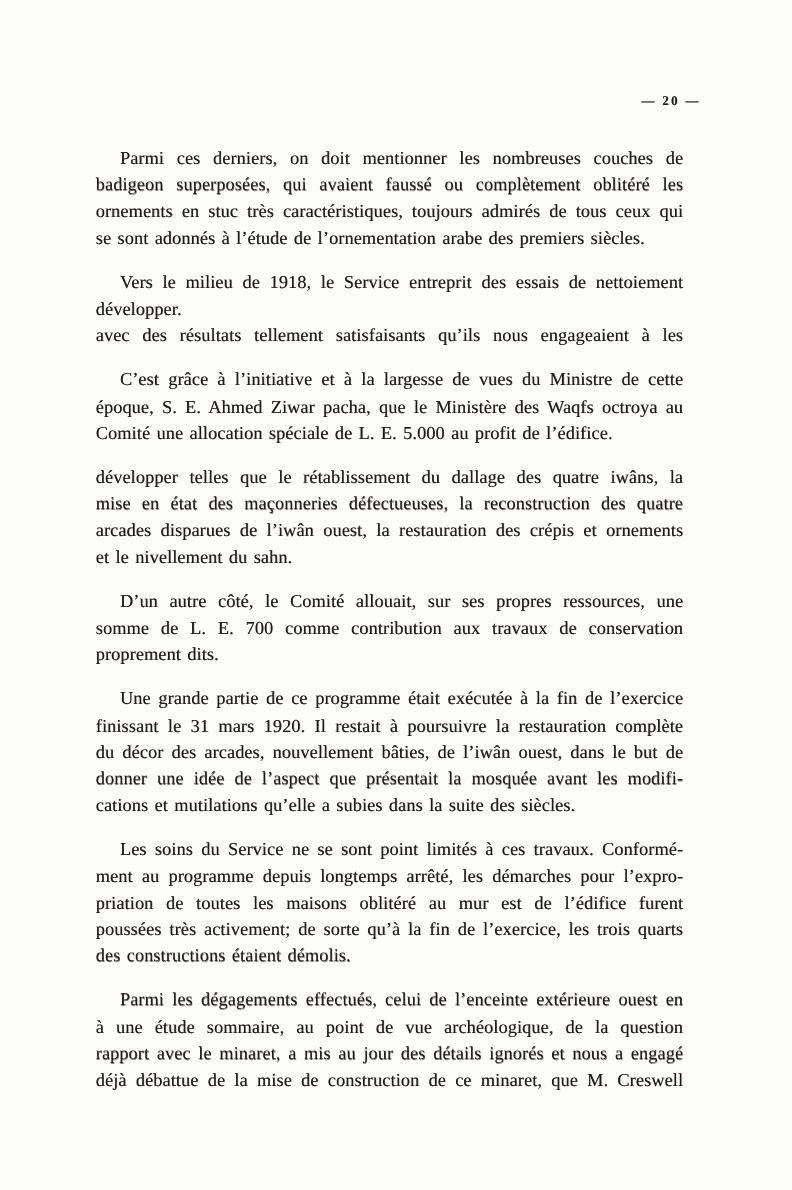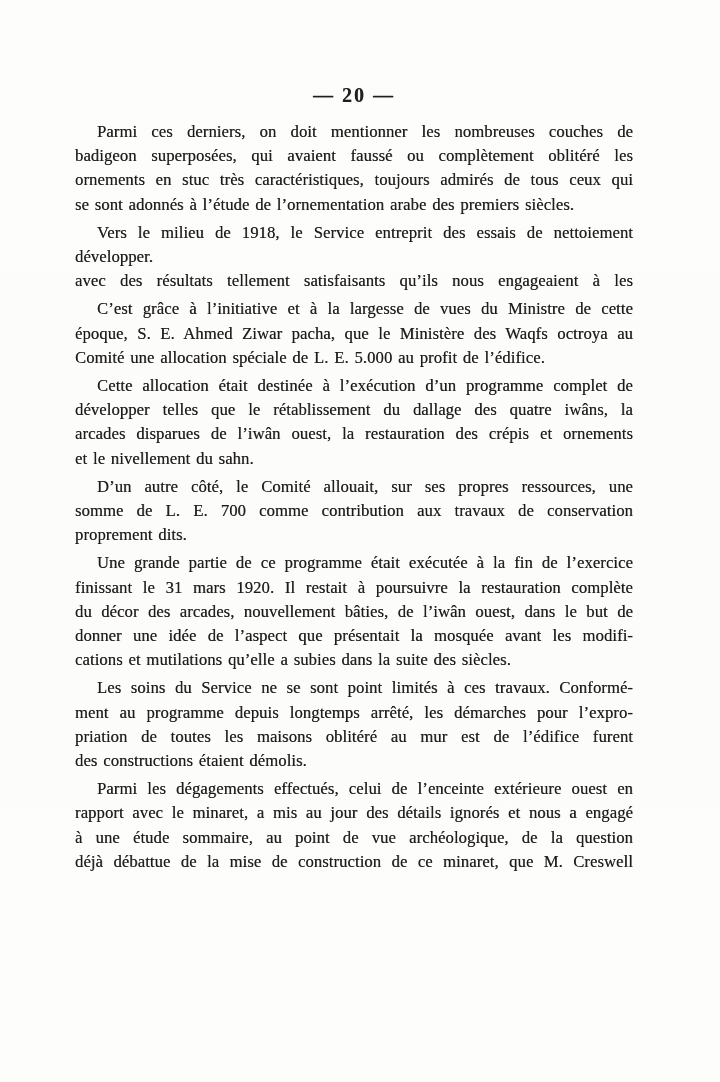--- a/index.html
+++ b/index.html
@@ -18,35 +18,35 @@
     height: 1082px;
     background: linear-gradient(180deg, #fdfdfc 0%, #fcfcfa 50%, #fdfdfb 100%);
     font-family: "Liberation Serif", "DejaVu Serif", serif;
     color: #1e1b18;
   }
   .page-number {
     position: absolute;
     top: 84px;
     left: 71px;
     width: 566px;
-    text-align: center;
-    font-size: 20px;
+    text-align: right;
+    font-size: 12px;
     font-weight: bold;
     letter-spacing: 2px;
     color: #211e1b;
     text-shadow: 0.3px 0.2px 0 rgba(30,27,24,0.55);
   }
   .text-block {
     position: absolute;
     top: 116px;
     left: 71px;
     width: 566px;
   }
   .para {
-    margin: 4px;
+    margin: 16px;
     padding: 0;
   }
   .ln {
     font-size: 16.6px;
     line-height: 24.2px;
     text-align: justify;
     text-align-last: justify;
     word-spacing: 1.5px;
     letter-spacing: 0.1px;
     white-space: normal;
@@ -85,22 +85,22 @@
       <span class="ln" style="display:block">avec des résultats tellement satisfaisants qu’ils nous engageaient à les</span>
     </p>
 
     <p class="para">
       <span class="ln first" style="display:block">C’est grâce à l’initiative et à la largesse de vues du Ministre de cette</span>
       <span class="ln" style="display:block">époque, S. E. Ahmed Ziwar pacha, que le Ministère des Waqfs octroya au</span>
       <span class="ln end" style="display:block">Comité une allocation spéciale de L. E. 5.000 au profit de l’édifice.</span>
     </p>
 
     <p class="para">
-      <span class="ln first" style="display:block">Cette allocation était destinée à l’exécution d’un programme complet de</span>
       <span class="ln" style="display:block">développer telles que le rétablissement du dallage des quatre iwâns, la</span>
+      <span class="ln" style="display:block">mise en état des maçonneries défectueuses, la reconstruction des quatre</span>
       <span class="ln" style="display:block">arcades disparues de l’iwân ouest, la restauration des crépis et ornements</span>
       <span class="ln end" style="display:block">et le nivellement du sahn.</span>
     </p>
 
     <p class="para">
       <span class="ln first" style="display:block">D’un autre côté, le Comité allouait, sur ses propres ressources, une</span>
       <span class="ln" style="display:block">somme de L. E. 700 comme contribution aux travaux de conservation</span>
       <span class="ln end" style="display:block">proprement dits.</span>
     </p>
 
@@ -109,27 +109,28 @@
       <span class="ln" style="display:block">finissant le 31 mars 1920. Il restait à poursuivre la restauration complète</span>
       <span class="ln" style="display:block">du décor des arcades, nouvellement bâties, de l’iwân ouest, dans le but de</span>
       <span class="ln" style="display:block">donner une idée de l’aspect que présentait la mosquée avant les modifi-</span>
       <span class="ln end" style="display:block">cations et mutilations qu’elle a subies dans la suite des siècles.</span>
     </p>
 
     <p class="para">
       <span class="ln first" style="display:block">Les soins du Service ne se sont point limités à ces travaux. Conformé-</span>
       <span class="ln" style="display:block">ment au programme depuis longtemps arrêté, les démarches pour l’expro-</span>
       <span class="ln" style="display:block">priation de toutes les maisons oblitéré au mur est de l’édifice furent</span>
+      <span class="ln" style="display:block">poussées très activement; de sorte qu’à la fin de l’exercice, les trois quarts</span>
       <span class="ln end" style="display:block">des constructions étaient démolis.</span>
     </p>
 
     <p class="para">
     </p>
 
     <p class="para">
       <span class="ln first" style="display:block">Parmi les dégagements effectués, celui de l’enceinte extérieure ouest en</span>
+      <span class="ln" style="display:block">à une étude sommaire, au point de vue archéologique, de la question</span>
       <span class="ln" style="display:block">rapport avec le minaret, a mis au jour des détails ignorés et nous a engagé</span>
-      <span class="ln" style="display:block">à une étude sommaire, au point de vue archéologique, de la question</span>
       <span class="ln" style="display:block">déjà débattue de la mise de construction de ce minaret, que M. Creswell</span>
     </p>
 
   </div>
 </div>
 
 </body></html>

